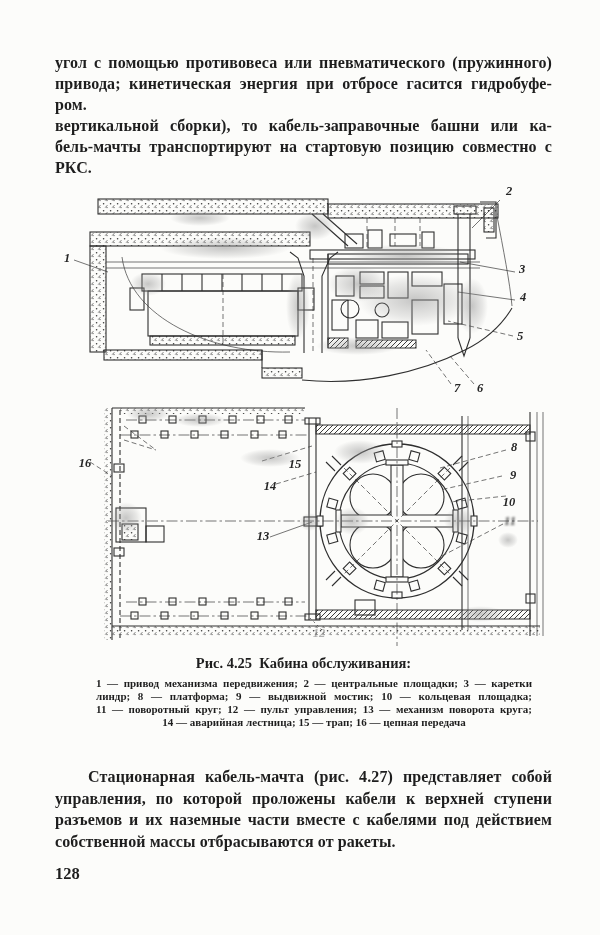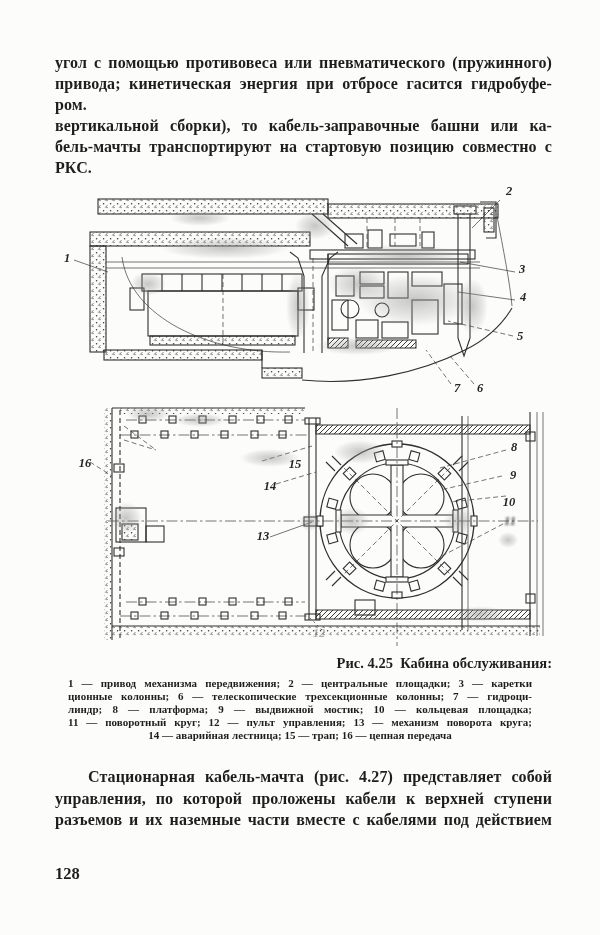--- a/index.html
+++ b/index.html
@@ -10,21 +10,21 @@
     color:#1e1e1e;
   }
   .bodytext{position:absolute;left:55px;width:497px;font-size:16px;font-weight:bold;
     letter-spacing:.1px;}
   .tline{height:21px;line-height:21px;text-align:justify;text-align-last:justify;white-space:nowrap;}
   .tline.lastline{text-align-last:left;white-space:normal;}
   .tline.indent{padding-left:33px;}
   .caption{position:absolute;left:55px;width:497px;text-align:center;font-size:14.5px;
     font-weight:bold;white-space:pre;}
   .legend{position:absolute;left:68px;width:464px;font-size:11px;font-weight:bold;}
-  .lline{height:13px;line-height:13px;text-align:justify;text-align-last:justify;white-space:nowrap;}
+  .lline{height:13px;line-height:13px;text-align:justify;text-align-last:justify;white-space:nowrap;margin-left:28px;}
   .lline.centerline{text-align-last:center;}
   .pagenum{position:absolute;left:55px;font-size:16.5px;font-weight:bold;}
   .fig{position:absolute;}
   .callout{position:absolute;width:18px;height:14px;line-height:14px;text-align:center;
     font-size:12.5px;font-style:italic;font-weight:bold;color:#262626;}
   .callout.smudged{filter:blur(1.1px);opacity:.8;}
   .callout.ghost{opacity:.35;filter:blur(.6px);}
   svg{display:block;}
   .ln{stroke:#2f2f2f;stroke-width:1.1;fill:none;}
   .lnthin{stroke:#3a3a3a;stroke-width:.7;fill:none;}
@@ -303,30 +303,30 @@
   <div class="callout" style="left:505px;top:440px;">8</div>
   <div class="callout" style="left:504px;top:468px;">9</div>
   <div class="callout" style="left:500px;top:495px;">10</div>
   <div class="callout smudged" style="left:501px;top:514px;">11</div>
   <div class="callout ghost" style="left:310px;top:626px;">12</div>
   <div class="callout" style="left:254px;top:529px;">13</div>
   <div class="callout" style="left:261px;top:479px;">14</div>
   <div class="callout" style="left:248px;top:457px;margin-left:38px;">15</div>
   <div class="callout" style="left:76px;top:456px;">16</div>
 
-  <div class="caption" style="top:655px;text-align:right;">Рис. 4.25  Кабина обслуживания:</div>
+  <div class="caption" style="top:655px;">Рис. 4.25  Кабина обслуживания:</div>
   <div class="legend" style="top:677px;">
     <div class="lline">1 — привод механизма передвижения; 2 — центральные площадки; 3 — каретки</div>
-    <div class="lline">ционные колонны; 6 — телескопические трехсекционные колонны; 7 — гидроци-</div>
     <div class="lline">линдр; 8 — платформа; 9 — выдвижной мостик; 10 — кольцевая площадка;</div>
     <div class="lline">11 — поворотный круг; 12 — пульт управления; 13 — механизм поворота круга;</div>
     <div class="lline centerline">14 — аварийная лестница; 15 — трап; 16 — цепная передача</div>
   </div>
 
   <div class="bodytext" style="top:766px;">
     <div class="tline indent" style="height:21.5px;line-height:21.5px;">Стационарная кабель-мачта (рис. 4.27) представляет собой</div>
     <div class="tline" style="height:21.5px;line-height:21.5px;">управления, по которой проложены кабели к верхней ступени</div>
     <div class="tline" style="height:21.5px;line-height:21.5px;">разъемов и их наземные части вместе с кабелями под действием</div>
+    <div class="tline lastline" style="height:21.5px;line-height:21.5px;">собственной массы отбрасываются от ракеты.</div>
   </div>
 
   <div class="pagenum" style="top:864px;">128</div>
 
 </div>
 
 </body></html>

